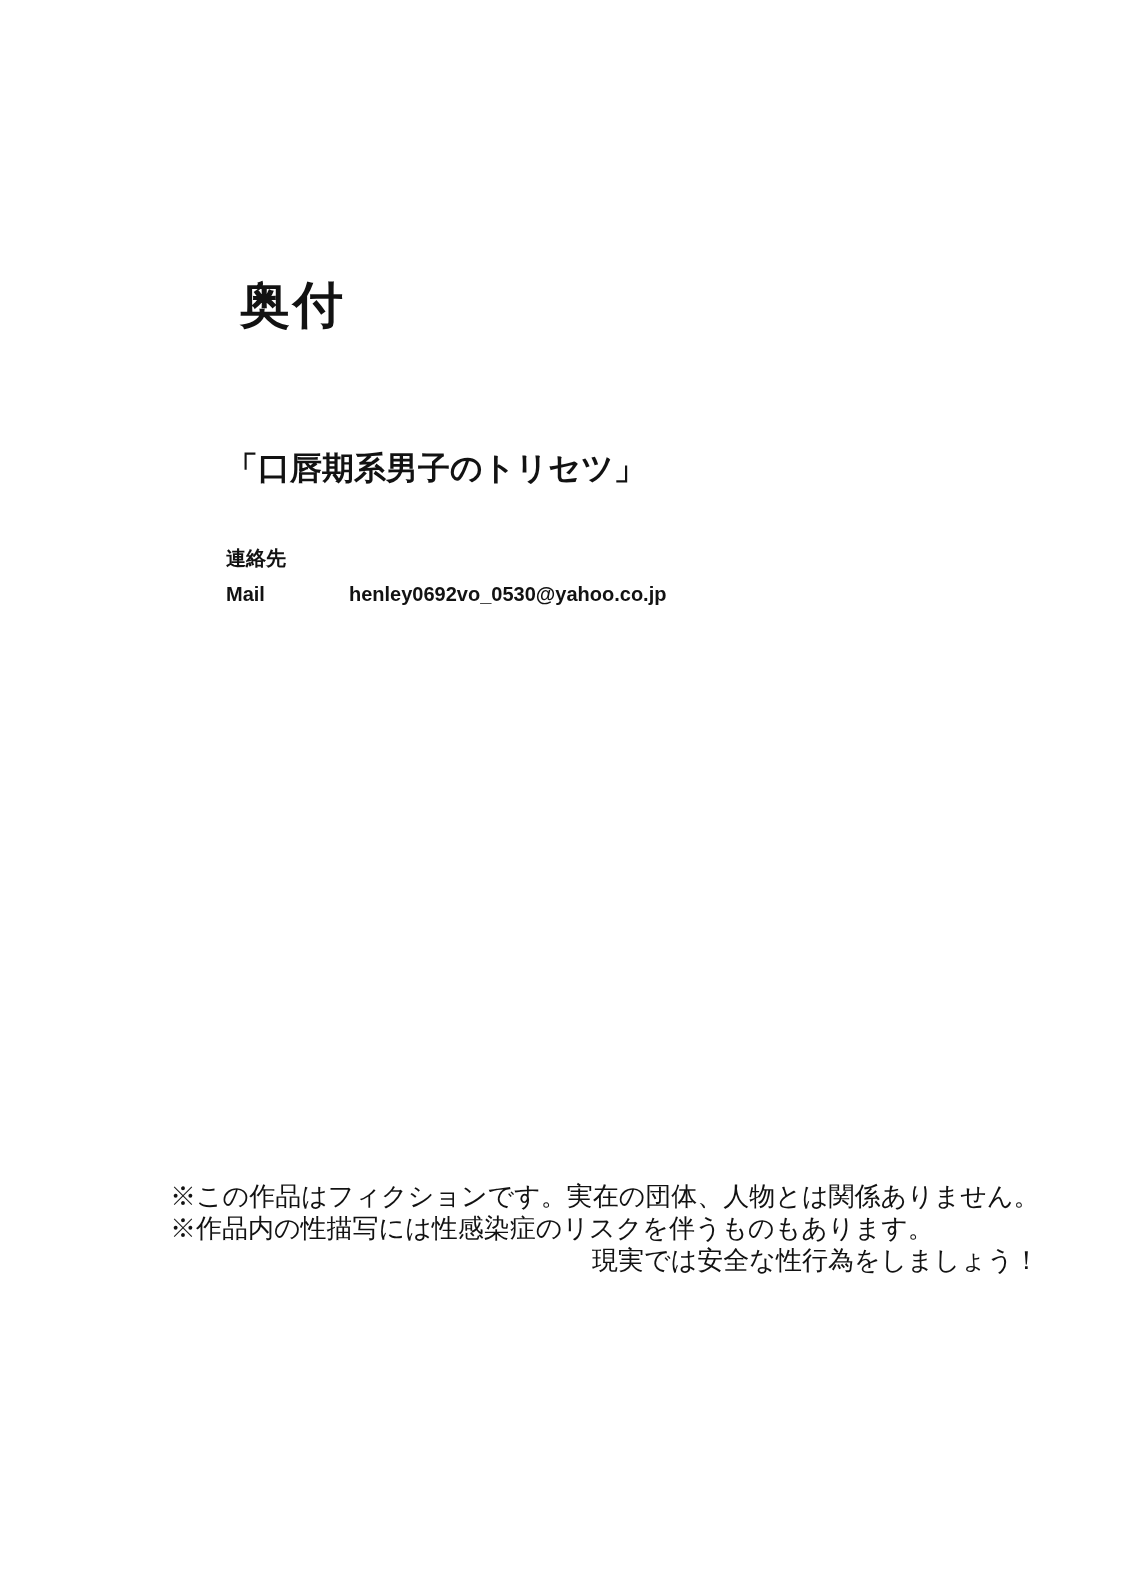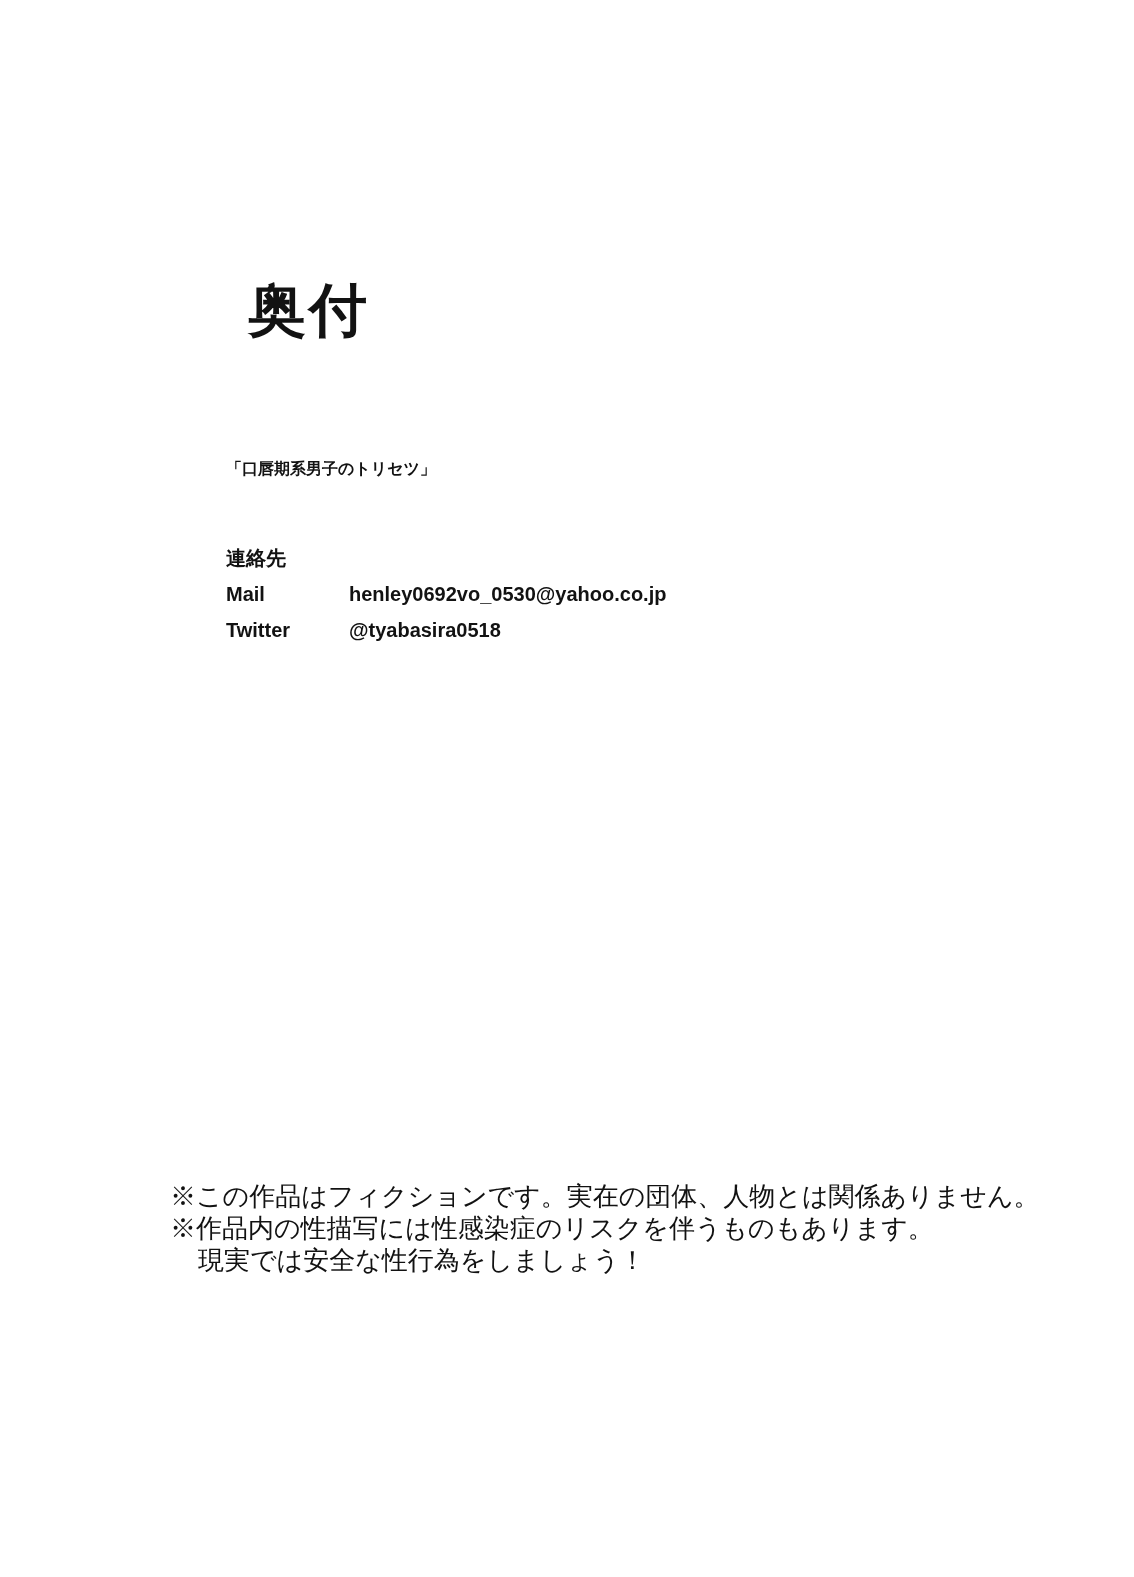--- a/index.html
+++ b/index.html
@@ -11,32 +11,32 @@
     position: relative;
     width: 1134px;
     height: 1577px;
     background: #ffffff;
     overflow: hidden;
     font-family: "Liberation Sans", sans-serif;
     color: #121212;
   }
   .page-title {
     position: absolute;
-    left: 248px;
+    left: 240px;
     top: 272px;
-    font-size: 58px;
+    font-size: 50px;
     font-weight: 700;
     letter-spacing: 3px;
     white-space: pre;
   }
   .pub-block {
     position: absolute;
     left: 226px;
     top: 386px;
-    font-size: 16px;
+    font-size: 32px;
     line-height: 33px;
     font-weight: 600;
     white-space: pre;
   }
   .pub-line {
     white-space: pre;
   }
   .pub-line.indent {
     padding-left: 104px;
   }
@@ -65,20 +65,21 @@
     top: 1180px;
     font-size: 26px;
     line-height: 32px;
     font-weight: 400;
   }
   .disclaimer-line {
     white-space: pre;
   }
   .disclaimer-line.indent {
     padding-left: 28px;
+    text-align: right;
   }
 </style>
 </head>
 <body>
 
 <div class="page">
 
   <div class="page-title">奥付</div>
 
   <div class="pub-block">
@@ -86,24 +87,20 @@
   </div>
 
   <div class="contact-block">
     <div class="contact-row">
       <div>連絡先</div>
     </div>
     <div class="contact-row">
       <div class="contact-label">Mail</div>
       <div class="contact-value">henley0692vo_0530@yahoo.co.jp</div>
     </div>
-    <div class="contact-row">
-      <div class="contact-label">Twitter</div>
-      <div class="contact-value">@tyabasira0518</div>
-    </div>
   </div>
 
   <div class="disclaimer-block">
     <div class="disclaimer-line">※この作品はフィクションです。実在の団体、人物とは関係ありません。</div>
     <div class="disclaimer-line">※作品内の性描写には性感染症のリスクを伴うものもあります。</div>
     <div class="disclaimer-line indent">現実では安全な性行為をしましょう！</div>
   </div>
 
 </div>
 

